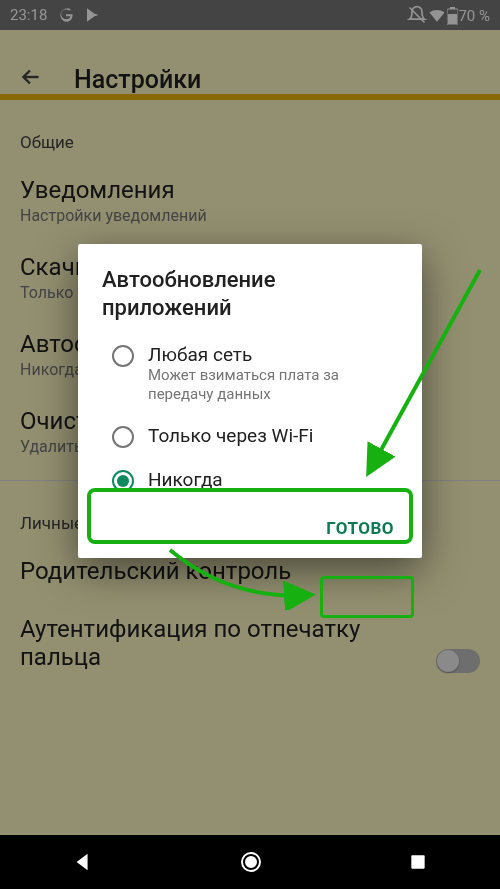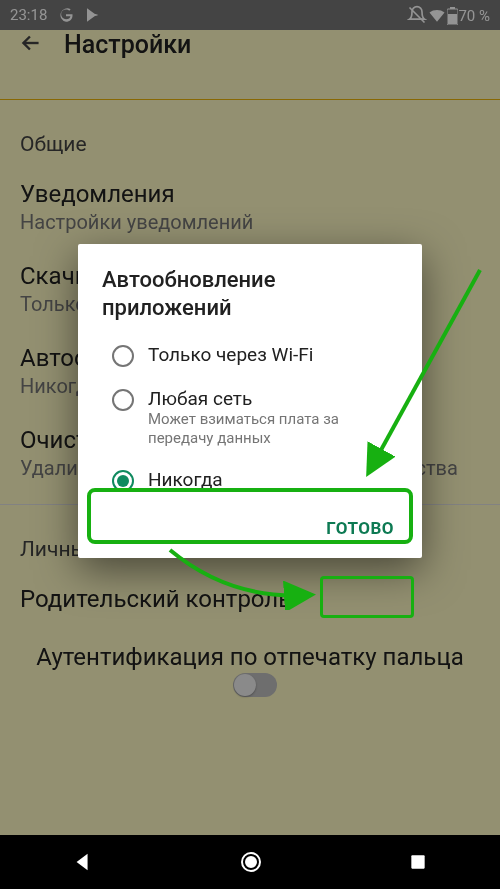--- a/index.html
+++ b/index.html
@@ -7,31 +7,31 @@
 
   .screen { position: relative; width: 500px; height: 889px; background: #fef9c3; }
 
   
   .status-bar { height: 30px; background: #757575; color: #fff; display: flex; align-items: center; padding: 0 10px; font-size: 15px; }
   .status-left { display: flex; align-items: center; gap: 10px; }
   .status-right { margin-left: auto; display: flex; align-items: flex-end; }
   .status-icon svg { display: block; }
 
   
-  .app-bar { height: 70px; display: flex; align-items: flex-start; padding: 0 18px; gap: 20px; border-bottom: 1px solid #eab308; }
+  .app-bar { height: 70px; display: flex; align-items: flex-end; padding: 0 18px; gap: 30px; border-bottom: 6px solid #eab308; }
   .app-title { font-size: 25px; font-weight: 500; color: #212121; }
 
   
   .content { padding-top: 10px; }
-  .section-label { font-size: 21px; color: #424242; padding: 22px 20px 10px; }
+  .section-label { font-size: 17px; color: #424242; padding: 22px 20px 10px; }
   .setting { padding: 14px 20px; }
   .setting-title { font-size: 24px; color: #212121; margin-bottom: 2px; }
-  .setting-sub { font-size: 20px; color: #757575; }
+  .setting-sub { font-size: 16px; color: #757575; }
   .divider { height: 1px; background: #e0e0e0; margin: 10px 0; }
-  .switch-row { display: flex; align-items: center; justify-content: space-between; flex-direction: column; }
+  .switch-row { display: flex; align-items: flex-end; justify-content: space-between; }
   .switch { width: 44px; height: 24px; background: #bdbdbd; border-radius: 12px; position: relative; flex-shrink:0; margin-left:10px;}
   .switch::after { content: ""; position: absolute; width: 22px; height: 22px; background: #eeeeee; border-radius: 50%; top: 1px; left: 1px; box-shadow: 0 1px 2px rgba(0,0,0,.3); }
 
   
   .scrim { position: absolute; inset: 0; background: rgba(0,0,0,.42); }
 
   
   .dialog { position: absolute; left: 78px; top: 244px; width: 344px; background: #fff; border-radius: 2px; box-shadow: 0 12px 40px rgba(0,0,0,.5); padding: 22px 0 10px; }
   .dialog-title { font-size: 22px; color: #212121; padding: 0 24px 12px; font-weight: 500; line-height: 1.25; }
   .radio-option { display: flex; align-items: flex-start; gap: 14px; padding: 10px 24px 10px 34px; cursor: pointer; }
@@ -147,29 +147,29 @@
   </div>
 
   <div class="scrim"></div>
 
   <div class="dialog">
     <div class="dialog-title">Автообновление приложений</div>
 
     <div class="radio-option">
       <div class="radio"></div>
       <div class="radio-texts">
-        <div class="radio-label">Только через Wi-Fi</div>
+        <div class="radio-label">Любая сеть</div>
+        <div class="radio-sub">Может взиматься плата за передачу данных</div>
       </div>
     </div>
 
     <div class="radio-option">
       <div class="radio"></div>
       <div class="radio-texts">
-        <div class="radio-label">Любая сеть</div>
-        <div class="radio-sub">Может взиматься плата за передачу данных</div>
+        <div class="radio-label">Только через Wi-Fi</div>
       </div>
     </div>
 
     <div class="radio-option">
       <div class="radio selected"></div>
       <div class="radio-texts">
         <div class="radio-label">Никогда</div>
       </div>
     </div>
 

